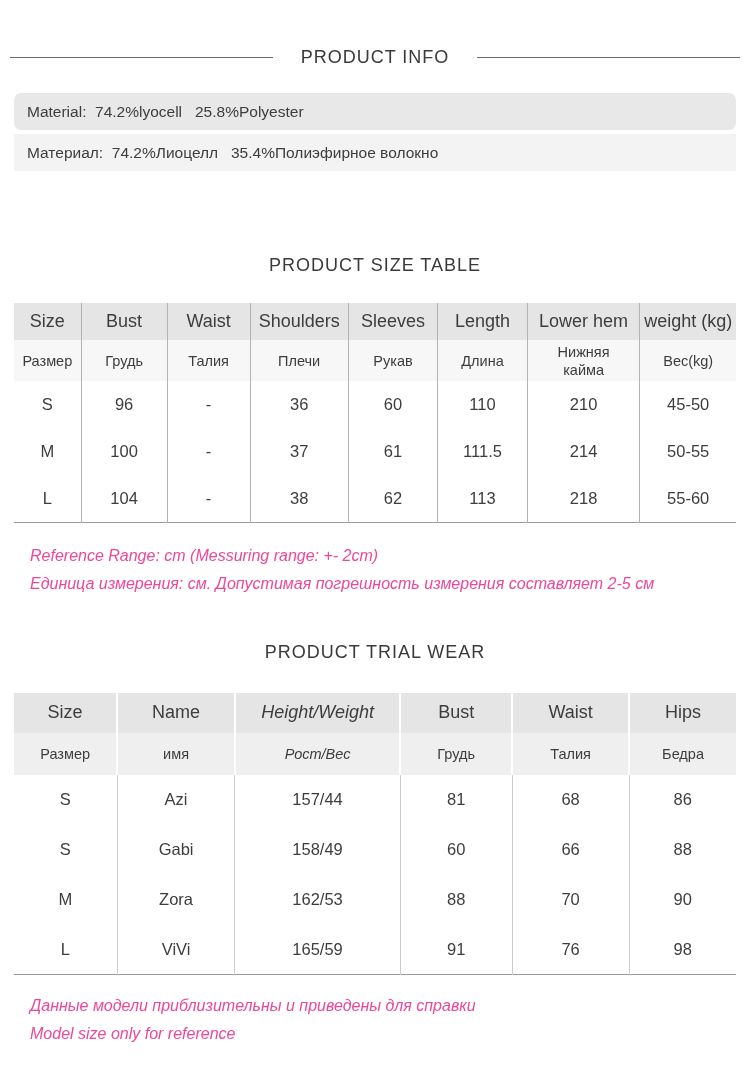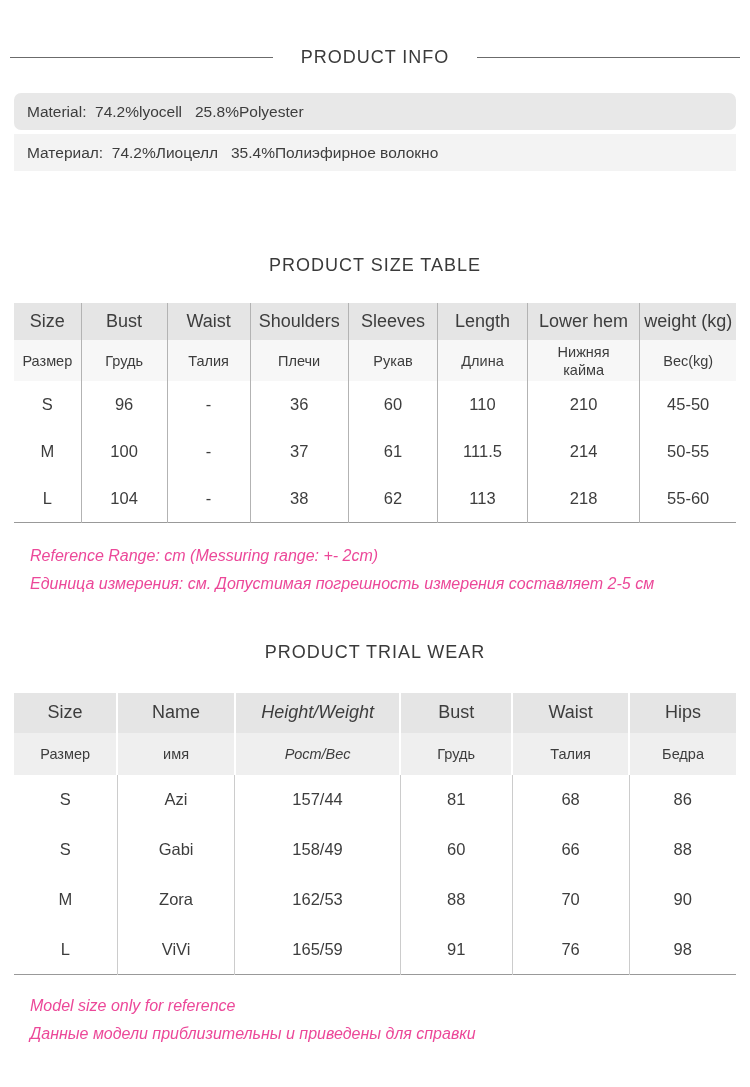--- a/index.html
+++ b/index.html
@@ -234,17 +234,17 @@
           <td>ViVi</td>
           <td>165/59</td>
           <td>91</td>
           <td>76</td>
           <td>98</td>
         </tr>
       </tbody>
     </table>
 
   <div class="notes footer-notes">
+    <div>Данные модели приблизительны и приведены для справки</div>
     <div>Model size only for reference</div>
-    <div>Данные модели приблизительны и приведены для справки</div>
   </div>
 
 </div>
 
 </body></html>

